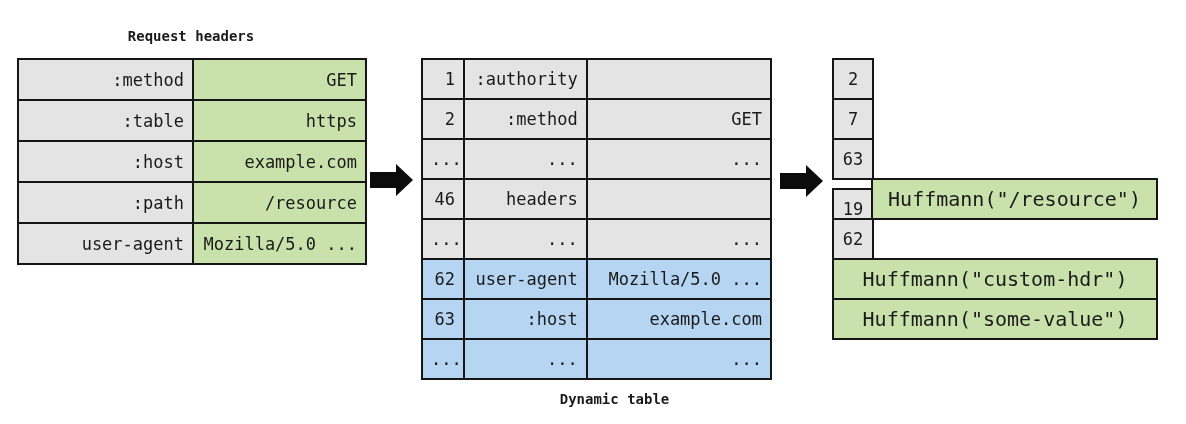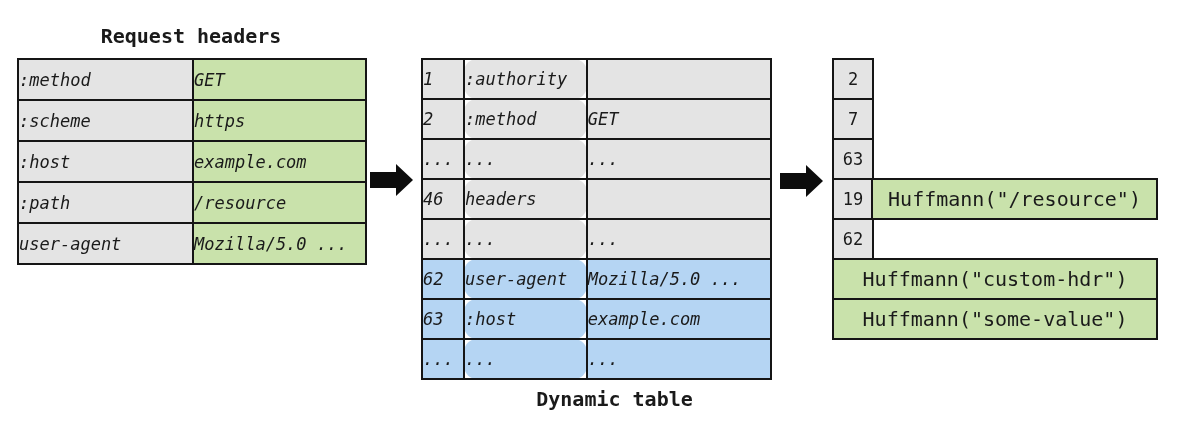--- a/index.html
+++ b/index.html
@@ -15,49 +15,48 @@
     position:relative;
     width:1186px;height:424px;
     background:#ffffff;
     font-family:"DejaVu Sans Mono","Liberation Mono",monospace;
     color:var(--ink);
     overflow:hidden;
   }
   .title{
     position:absolute;
     font-weight:bold;
-    font-size:20px;
+    font-size:14px;
     line-height:20px;
     text-align:center;
     color:var(--ink);
     letter-spacing:0px;
   }
   table.tbl{
     position:absolute;
     border-collapse:collapse;
     table-layout:fixed;
   }
   table.tbl td{
     border:2.5px solid var(--border);
-    text-align:left;
+    text-align:right;
     vertical-align:middle;
     font-size:17px;
-    padding:0;
+    padding:8px;
     overflow:hidden;
     white-space:nowrap;
-    font-style:italic;
   }
   
   .req td{height:41px;}
   .req td.name{width:175px;background:var(--gray);}
   .req td.value{width:173px;background:var(--green);}
   
   .static td{height:40px;background:var(--gray);}
   .static td.idx{width:41px;}
-  .static td.name{width:120px;border-radius:13px;}
+  .static td.name{width:120px;}
   .static td.value{width:180px;}
   .static tr[data-tone="blue"] td{background:var(--blue);}
   
   .idxbox{
     position:absolute;
     left:832px;width:42px;height:42px;
     background:var(--gray);
     border:2.5px solid var(--border);
     display:flex;align-items:center;justify-content:center;
     font-size:17px;
@@ -80,21 +79,21 @@
 
   <div class="title" style="left:17px;top:26px;width:348px;">Request headers</div>
 
   <table class="tbl req" style="left:17px;top:58px;width:348px;">
     <tbody>
         <tr>
       <td class="name">:method</td>
       <td class="value">GET</td>
     </tr>
     <tr>
-      <td class="name">:scheme</td>
+      <td class="name">:table</td>
       <td class="value">https</td>
     </tr>
     <tr>
       <td class="name">:host</td>
       <td class="value">example.com</td>
     </tr>
     <tr>
       <td class="name">:path</td>
       <td class="value">/resource</td>
     </tr>
@@ -158,21 +157,21 @@
   <div class="title" style="left:439px;top:389px;width:351px;">Dynamic table</div>
 
   <svg class="arrow" style="left:780px;top:165px;" viewBox="0 0 43 32">
     <polygon points="0,8 26,8 26,0 43,16 26,32 26,24 0,24" fill="#0c0c0c"></polygon>
   </svg>
 
 
   <div class="idxbox" style="top:58px;">2</div>
   <div class="idxbox" style="top:98px;">7</div>
   <div class="idxbox" style="top:138px;">63</div>
-  <div class="idxbox" style="top:178px;">19</div>
+  <div class="idxbox" style="top:188px;">19</div>
   <div class="idxbox" style="top:218px;">62</div>
 
   <div class="litbox" style="left:871px;top:178px;width:287px;">Huffmann("/resource")</div>
 
   <div class="litbox" style="left:832px;top:258px;width:326px;">Huffmann("custom-hdr")</div>
 
   <div class="litbox" style="left:832px;top:298px;width:326px;">Huffmann("some-value")</div>
 
 </div>
 

